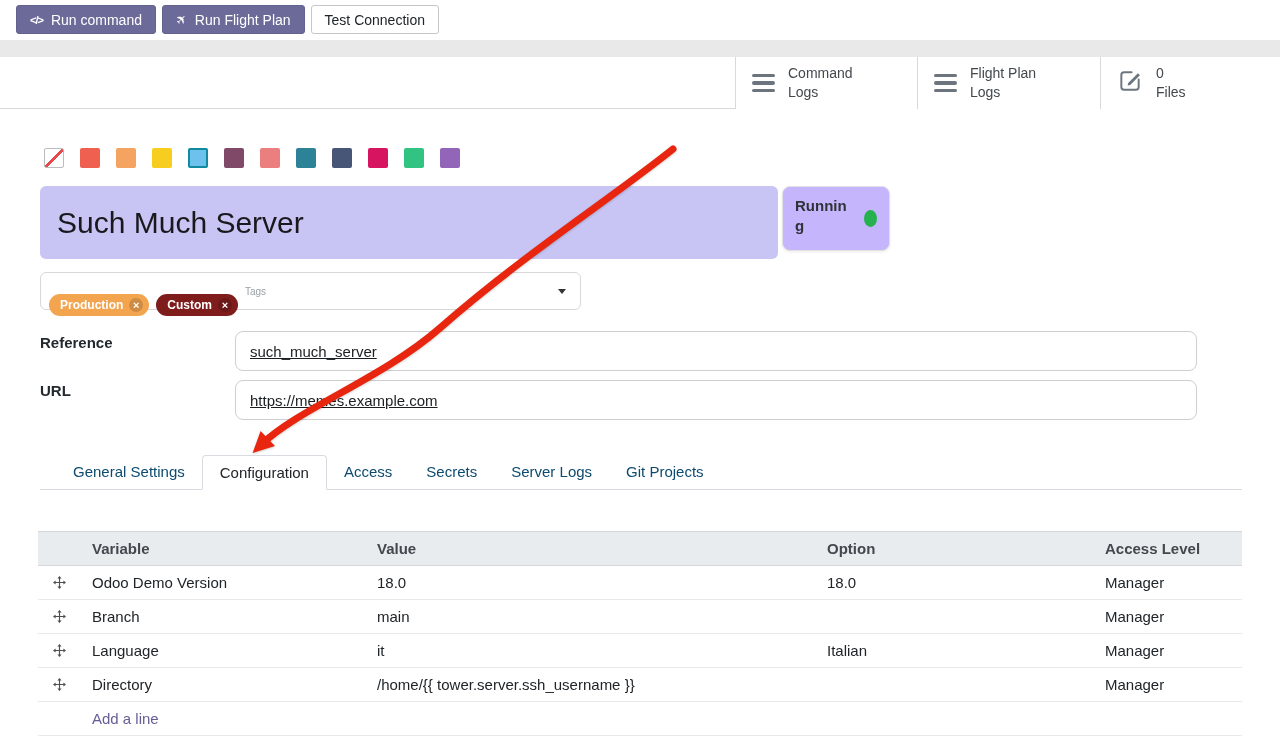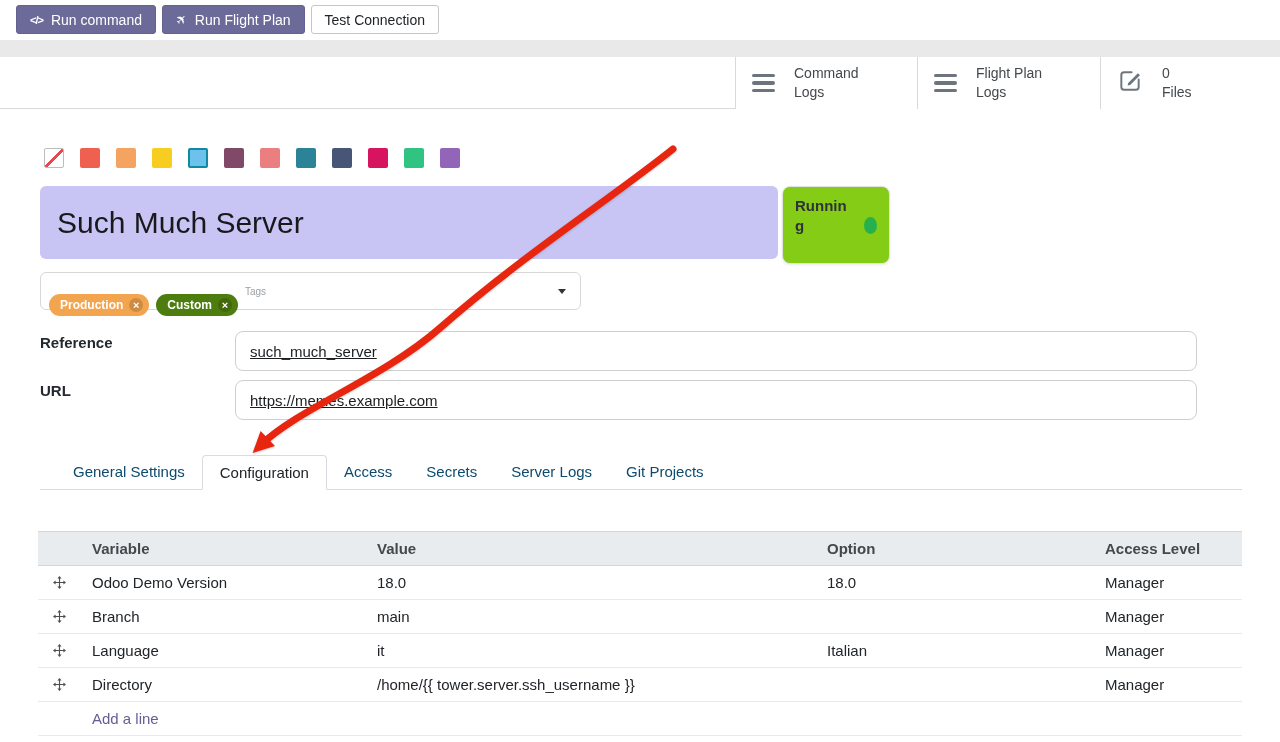--- a/index.html
+++ b/index.html
@@ -20,21 +20,21 @@
   .btn-default { background: #fff; border-color: #c6c6c6; color: #212529; }
   .code-ico { font-size: 11px; font-weight: 700; letter-spacing: -1px; }
   .plane-ico { display: inline-block; transform: rotate(-45deg); font-family: "DejaVu Sans", sans-serif; font-size: 13px; }
 
   
   .gray-band { position: absolute; top: 40px; left: 0; width: 1280px; height: 17px; background: #e9e9e9; }
 
   
   .subheader { position: absolute; top: 57px; left: 0; width: 1280px; height: 52px; background: #fff; border-bottom: 1px solid #d9d9d9; }
   .stat-buttons { position: absolute; right: 0; top: 0; height: 52px; display: flex; }
-  .stat-btn { display: flex; align-items: center; gap: 19px; padding: 0 16px; border-left: 1px solid #d9d9d9; cursor: pointer; background: #fff; }
+  .stat-btn { display: flex; align-items: center; gap: 13px; padding: 0 16px; border-left: 1px solid #d9d9d9; cursor: pointer; background: #fff; }
   .stat-btn.w1 { width: 182px; } .stat-btn.w2 { width: 183px; } .stat-btn.w3 { width: 180px; }
   .stat-btn .txt { font-size: 14px; color: #43484d; line-height: 1.35; }
   .bars { display: flex; flex-direction: column; gap: 4px; }
   .bars span { display: block; width: 23px; height: 3.5px; border-radius: 2px; background: #6c757d; }
 
   
   .palette { position: absolute; top: 148px; left: 44px; display: flex; gap: 16px; }
   .swatch { width: 20px; height: 20px; border-radius: 2px; cursor: pointer; }
   .swatch.none {
     background: #fff; border: 1px solid #bdbdbd;
@@ -42,22 +42,22 @@
   }
   .swatch.selected { border: 2px solid #0f8aa0; }
 
   
   .server-title {
     position: absolute; top: 186px; left: 40px; width: 738px; height: 73px;
     background: #c8c5f4; border-radius: 6px; display: flex; align-items: center;
     padding-left: 17px; font-size: 30px; color: #17191c;
   }
   .running-card {
-    position: absolute; left: 782px; top: 186px; width: 108px; height: 78px;
-    background: #84cc16; border: 1px solid #e2e2e2; border-radius: 8px;
+    position: absolute; left: 782px; top: 186px; width: 108px; height: 65px;
+    background: #c4b5fd; border: 1px solid #e2e2e2; border-radius: 8px;
     box-shadow: 0 1px 3px rgba(0,0,0,0.08); display: flex; padding: 9px 12px; cursor: pointer;
   }
   .running-text { width: 52px; font-weight: 700; font-size: 15px; color: #2f3337; word-break: break-all; line-height: 1.35; }
   .running-dot { width: 13px; height: 17px; border-radius: 50%; background: #27b14e; margin-left: auto; align-self: center; }
 
   
   .tags-box {
     position: absolute; left: 40px; top: 272px; width: 541px; height: 38px;
     border: 1px solid #d8d8d8; border-radius: 6px; display: flex; align-items: center;
     padding: 0 28px 0 8px; gap: 7px; background: #fff;
@@ -192,21 +192,21 @@
   <span class="running-text">Running</span>
   <span class="running-dot"></span>
 </div>
 
 <div class="tags-box">
   <span class="tags-list">
       <span class="tag-pill" style="background: rgb(243, 164, 79);">
         <span>Production</span>
         <span class="tag-x">×</span>
       </span>
-      <span class="tag-pill" style="background: #4d7c0f;">
+      <span class="tag-pill" style="background: #7f1d1d;">
         <span>Custom</span>
         <span class="tag-x">×</span>
       </span>
     </span>
   <span class="tags-ph">Tags</span>
   <span class="tags-caret"></span>
 </div>
 
 <div class="fld-label" style="top:334px">Reference</div>
 <input class="fld-input" style="top: 331px;" readonly="" value="such_much_server">

